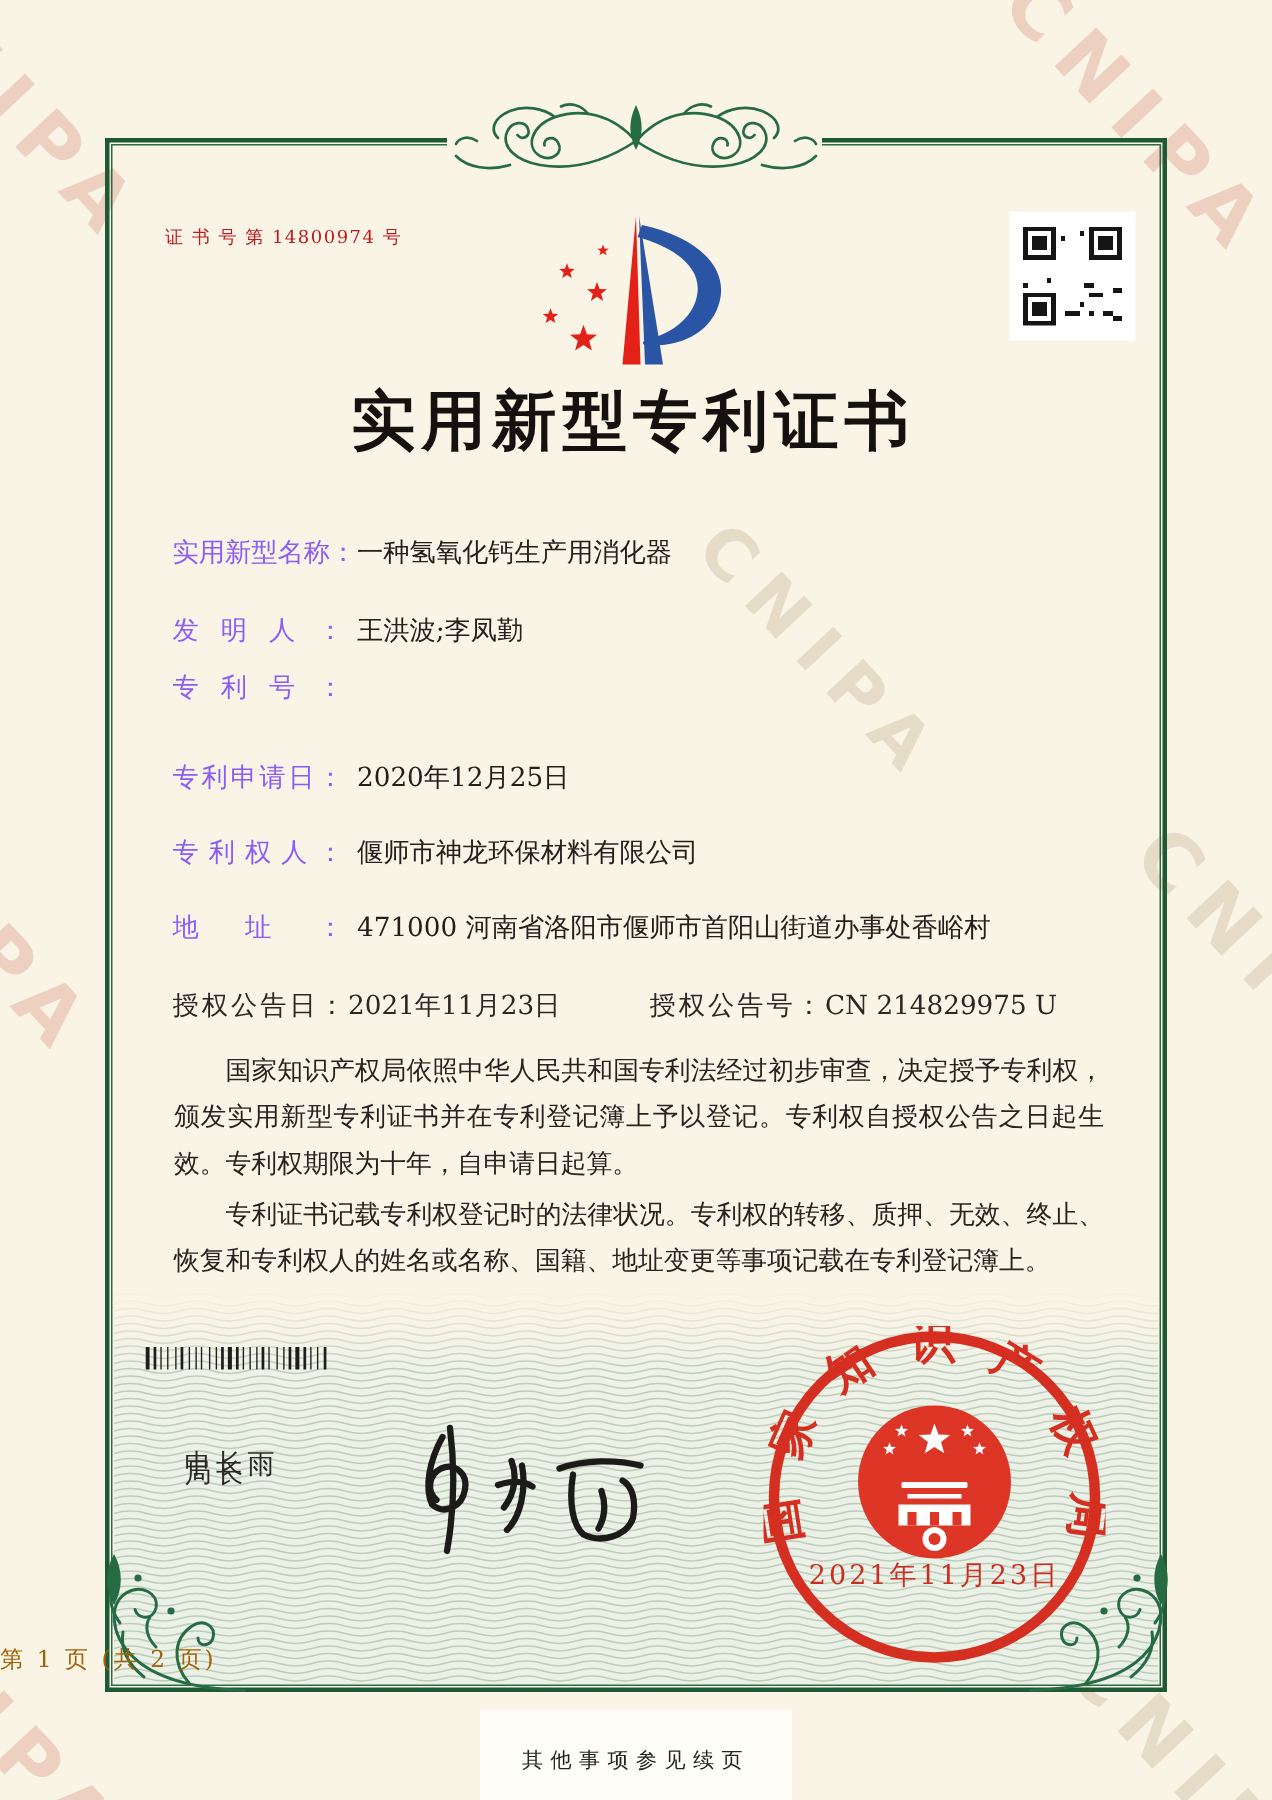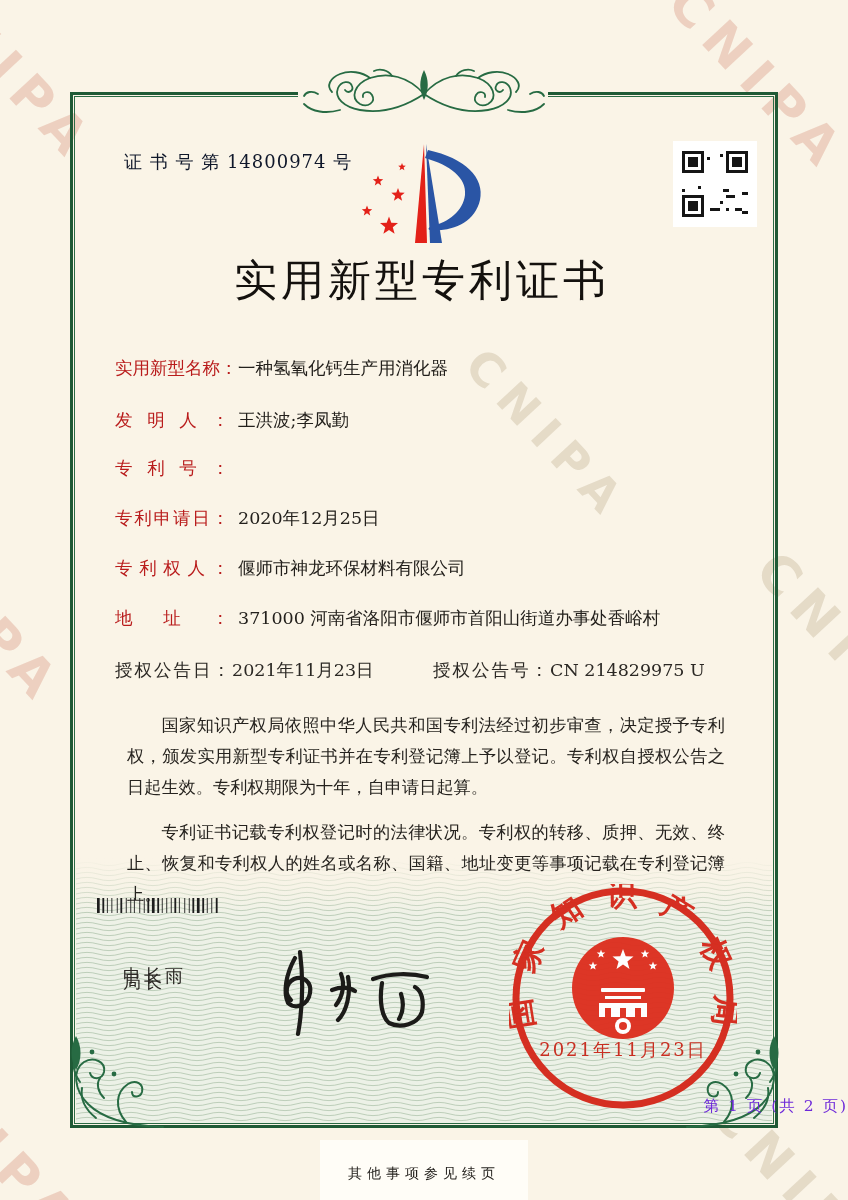--- a/index.html
+++ b/index.html
@@ -37,47 +37,47 @@
   .ornament-top{position:absolute;left:296px;top:64px}
   .corner{position:absolute}
   .corner.bl{left:64px;top:1028px}
   .corner.br{left:684px;top:1028px;transform:scaleX(-1)}
   
   .guilloche{position:absolute;left:76px;top:858px;width:696px;height:266px;overflow:hidden;
     background:linear-gradient(180deg, rgba(236,241,231,0) 0%, rgba(236,241,231,.85) 22%, #ecf1e7 45%);}
   .guilloche::after{content:"";position:absolute;left:0;top:0;right:0;height:55px;
     background:linear-gradient(#faf4e7, rgba(250,244,231,0));}
   
-  .cert-no{position:absolute;left:124px;top:150px;font-size:18px;letter-spacing:1px;color:#0f172a}
+  .cert-no{position:absolute;left:110px;top:150px;font-size:12px;letter-spacing:1px;color:#b91c1c}
   .logo{position:absolute;left:358px;top:142px}
   .qr-box{position:absolute;left:673px;top:141px;width:84px;height:86px;background:#fff;
     display:flex;align-items:center;justify-content:center}
   .title{position:absolute;left:0;right:4px;top:252px;text-align:center;
-    font-size:43px;font-weight:normal;letter-spacing:4px;color:#14110e}
+    font-size:43px;font-weight:bold;letter-spacing:4px;color:#14110e}
   
   .row{position:absolute;left:115px;font-size:17.5px;display:flex;white-space:nowrap}
-  .flabel{display:inline-block;width:114px;text-align:justify;text-align-last:justify;color:#b91c1c}
+  .flabel{display:inline-block;width:114px;text-align:justify;text-align-last:justify;color:#8b5cf6}
   .fval{margin-left:9px;color:#23201c}
-  .r1{top:356px}.r2{top:408px}.r3{top:456px}.r4{top:506px}.r5{top:556px}.r6{top:606px}
+  .r1{top:356px}.r2{top:408px}.r3{top:446px}.r4{top:506px}.r5{top:556px}.r6{top:606px}
   .grant-row{position:absolute;left:0;top:658px;width:848px;font-size:17.5px;white-space:nowrap}
   .grant-a{position:absolute;left:115px}
   .grant-b{position:absolute;left:433px}
   .grant-row .glabel{letter-spacing:2px}
   
   .body-text{position:absolute;left:113px;top:696px;width:626px;font-size:17.2px;
     line-height:31px;text-align:justify;color:#26231f}
-  .body-text p{margin:14px;text-indent:2em}
+  .body-text p{margin:3px;text-indent:2em}
   
   .barcode{position:absolute;left:97px;top:898px}
   .signer-title{position:absolute;left:123px;top:970px;font-size:18px;letter-spacing:3px}
   .signer-name{position:absolute;left:123px;top:964px;font-size:18px;letter-spacing:3px}
   .signature{position:absolute;left:255px;top:944px}
   .seal{position:absolute;left:509px;top:884px;width:228px;height:228px;opacity:.96}
-  .page-info{position:absolute;left:0;right:0;top:1096px;text-align:right;font-size:15.5px;
-    letter-spacing:2px;color:#6d28d9}
+  .page-info{position:absolute;left:0;right:0;top:1096px;text-align:left;font-size:15.5px;
+    letter-spacing:2px;color:#a16207}
   .continuation{position:absolute;left:50%;top:1140px;transform:translateX(-50%);
     background:#fffdf7;padding:25px 28px;font-size:14px;letter-spacing:5px;color:#26231f;white-space:nowrap}
 </style>
 </head>
 <body>
 
 <div class="wm pink wm1">CNIPA</div>
 <div class="wm pink wm2">CNIPA</div>
 <div class="wm tan wm3">CNIPA</div>
 <div class="wm pink wm4">CNIPA</div>
@@ -248,21 +248,21 @@
 <div class="row r4">
   <span class="flabel">专利申请日：</span>
   <span class="fval">2020年12月25日</span>
 </div>
 <div class="row r5">
   <span class="flabel">专利权人：</span>
   <span class="fval">偃师市神龙环保材料有限公司</span>
 </div>
 <div class="row r6">
   <span class="flabel">地址：</span>
-  <span class="fval">371000 河南省洛阳市偃师市首阳山街道办事处香峪村</span>
+  <span class="fval">471000 河南省洛阳市偃师市首阳山街道办事处香峪村</span>
 </div>
 
 <div class="grant-row">
   <span class="grant-a">
     <span class="glabel">授权公告日：</span><span>2021年11月23日</span>
   </span>
   <span class="grant-b">
     <span class="glabel">授权公告号：</span><span>CN 214829975 U</span>
   </span>
 </div>

